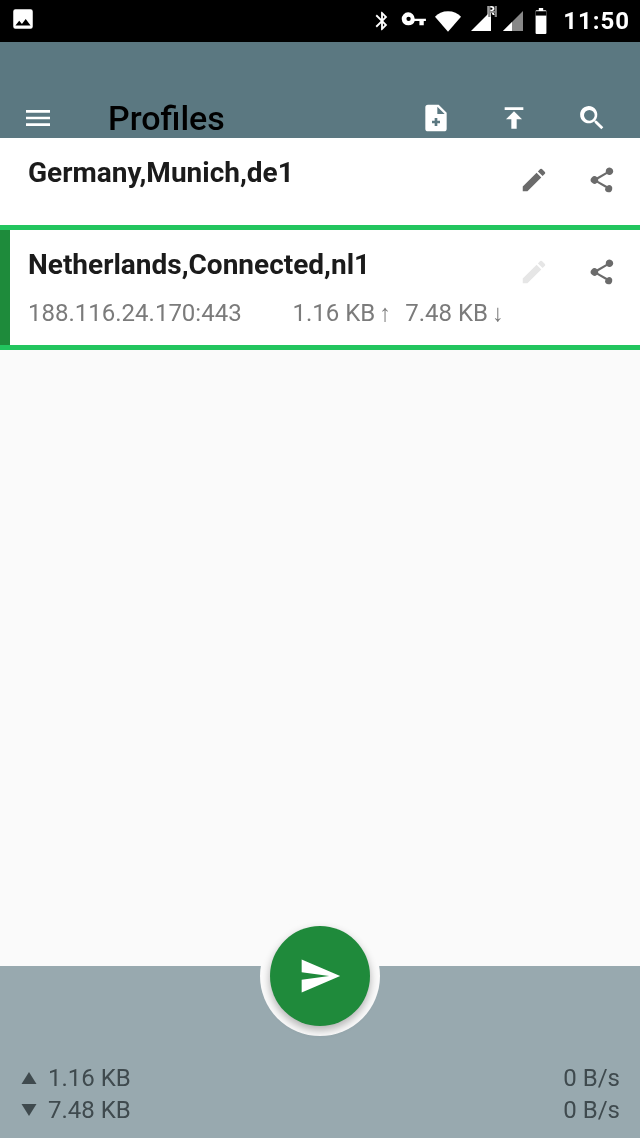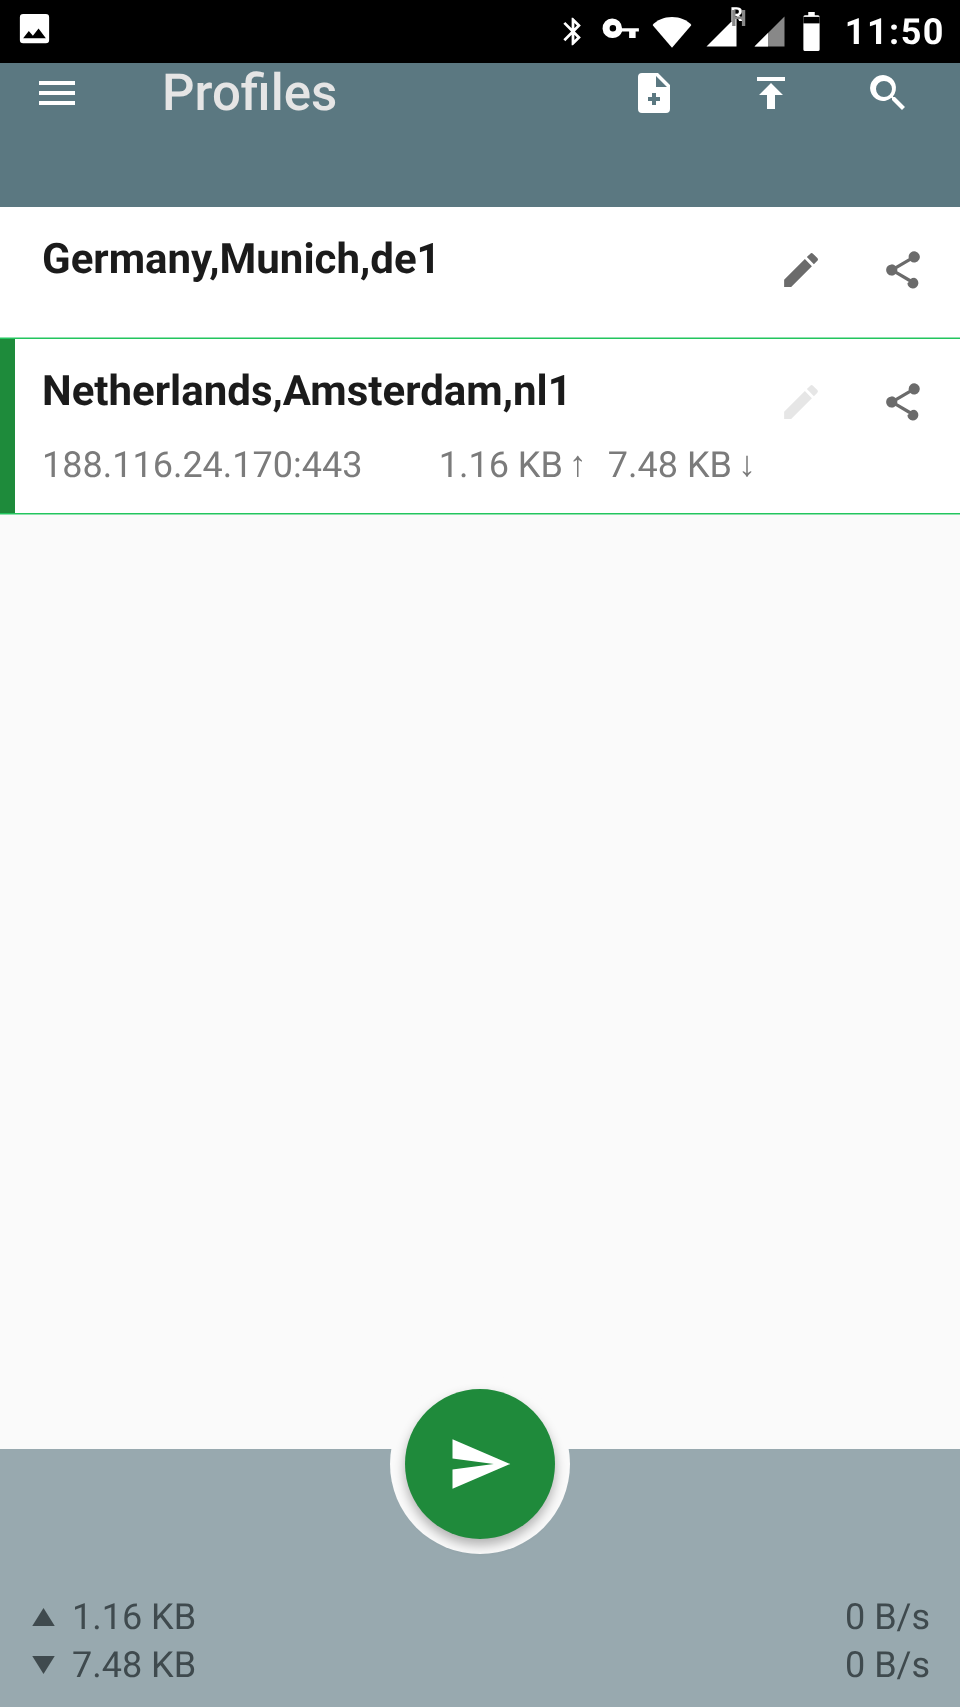--- a/index.html
+++ b/index.html
@@ -7,28 +7,28 @@
 
   
   .status-bar { height: 42px; background: #000; color: #fff; display: flex; align-items: center; padding: 0 10px; }
   .status-left { flex: 0 0 auto; }
   .status-right { flex: 1; display: flex; justify-content: flex-end; align-items: center; gap: 8px; font-size: 22px; }
   .status-time { font-size: 24px; font-weight: 700; margin-left: 6px; letter-spacing: 1px; }
   .status-icon { display: inline-flex; align-items: center; justify-content: center; }
   .dim { color: #888; }
 
   
-  .app-bar { height: 96px; background: #5b7881; display: flex; align-items: flex-start; padding: 0 18px; color: #e5e5e5; }
+  .app-bar { height: 96px; background: #5b7881; display: flex; align-items: flex-end; padding: 0 18px; color: #000000; }
   .app-title { font-size: 34px; font-weight: 500; margin-left: 50px; flex: 1; }
   .app-actions { display: flex; gap: 38px; align-items: center; margin-right: 10px; }
   .icon-btn { width: 40px; height: 40px; display: flex; align-items: center; justify-content: center; cursor: pointer; }
 
   
   .list { background: #fff; }
-  .profile { display: flex; align-items: stretch; border-bottom: 1px solid #22c55e; padding: 0; }
+  .profile { display: flex; align-items: stretch; border-bottom: 5px solid #22c55e; padding: 0; }
   .profile-indicator { width: 10px; background: transparent; }
   .profile-indicator.active { background: #1e8b3b; }
   .profile-body { flex: 1; padding: 18px 10px 18px 18px; }
   .profile-title { font-size: 28px; font-weight: 700; color: #1b1b1b; margin-bottom: 18px; }
   .profile-sub-row { display: flex; align-items: center; font-size: 24px; color: #7b7b7b; }
   .profile-ip { flex: 1; }
   .profile-stat { margin-left: 14px; display: flex; align-items: center; gap: 4px; }
   .profile-actions { display: flex; align-items: flex-start; gap: 28px; padding: 22px 18px 0 0; }
   .profile-action { width: 40px; height: 40px; display: flex; align-items: center; justify-content: center; cursor: pointer; }
   .share-svg { fill: #6b6b6b; }
@@ -141,21 +141,21 @@
         <div class="profile-action">
           <svg class="share-svg" width="30" height="30" viewBox="0 0 24 24">
             <path d="M18 16.08a2.91 2.91 0 0 0-1.96.77L8.91 12.7a3.27 3.27 0 0 0 0-1.39l7.05-4.11A2.99 2.99 0 1 0 15 5a3 3 0 0 0 .09.7L8.04 9.81a3 3 0 1 0 0 4.38l7.12 4.16a2.82 2.82 0 0 0-.8.65A2.92 2.92 0 1 0 18 16.08z"></path>
           </svg>
         </div>
       </div>
     </div>
     <div class="profile">
       <div class="profile-indicator active"></div>
       <div class="profile-body">
-        <div class="profile-title">Netherlands,Amsterdam,nl1</div>
+        <div class="profile-title">Netherlands,Connected,nl1</div>
         <div class="profile-sub-row">
           <div class="profile-ip">188.116.24.170:443</div>
           <div class="profile-stat">
             <span>1.16 KB</span>
             <span>↑</span>
           </div>
           <div class="profile-stat">
             <span>7.48 KB</span>
             <span>↓</span>
           </div>

